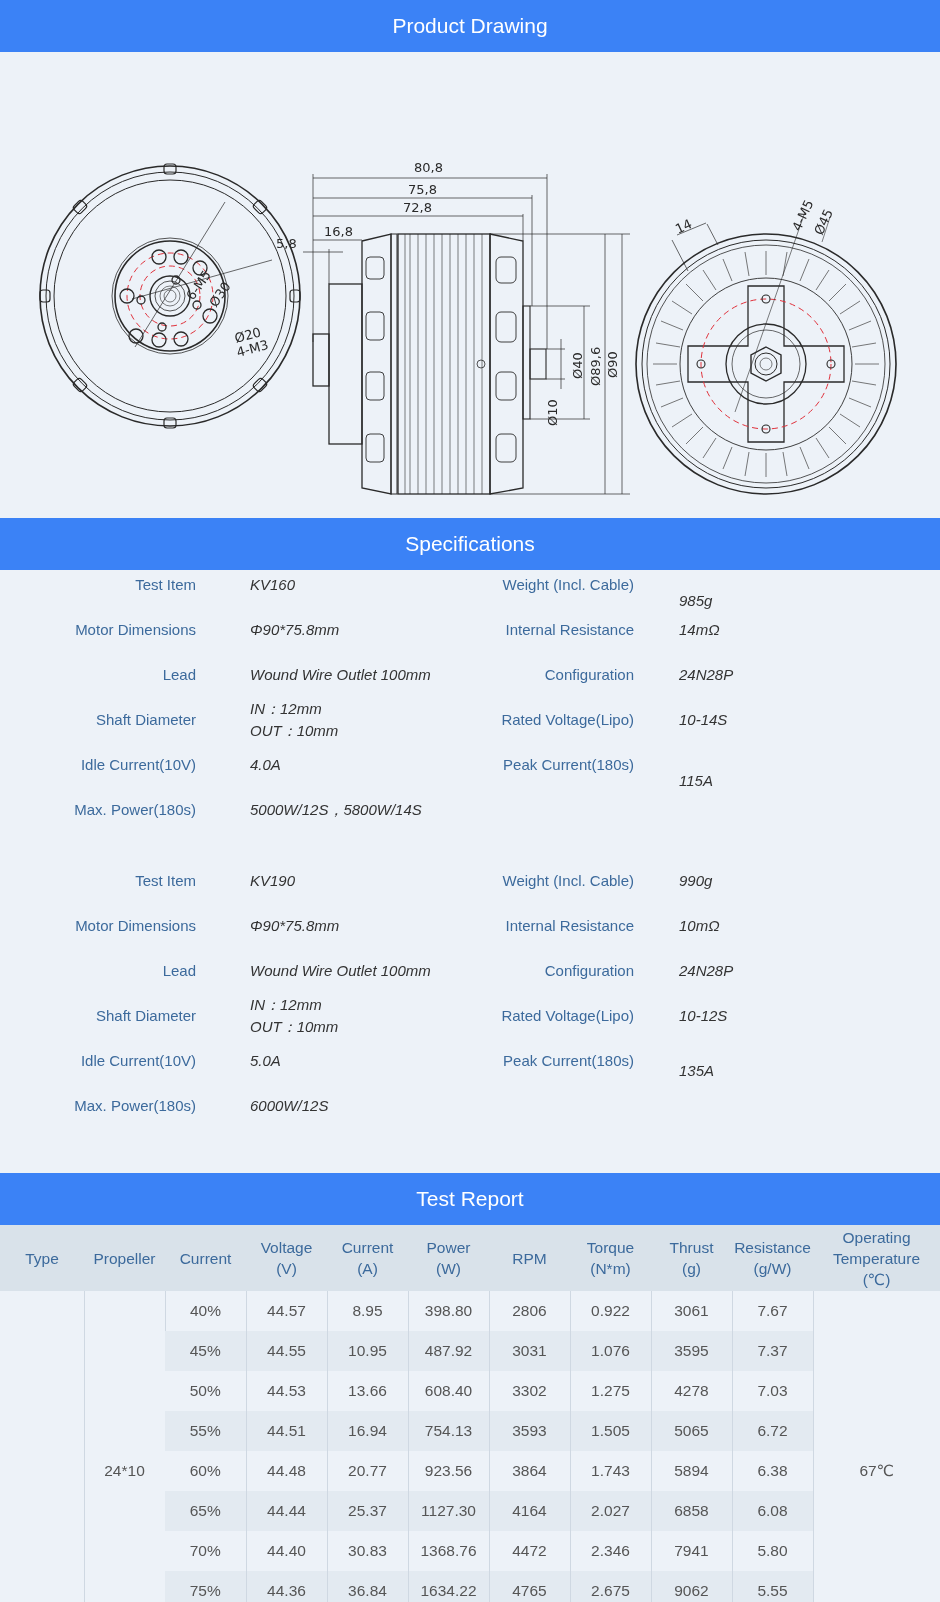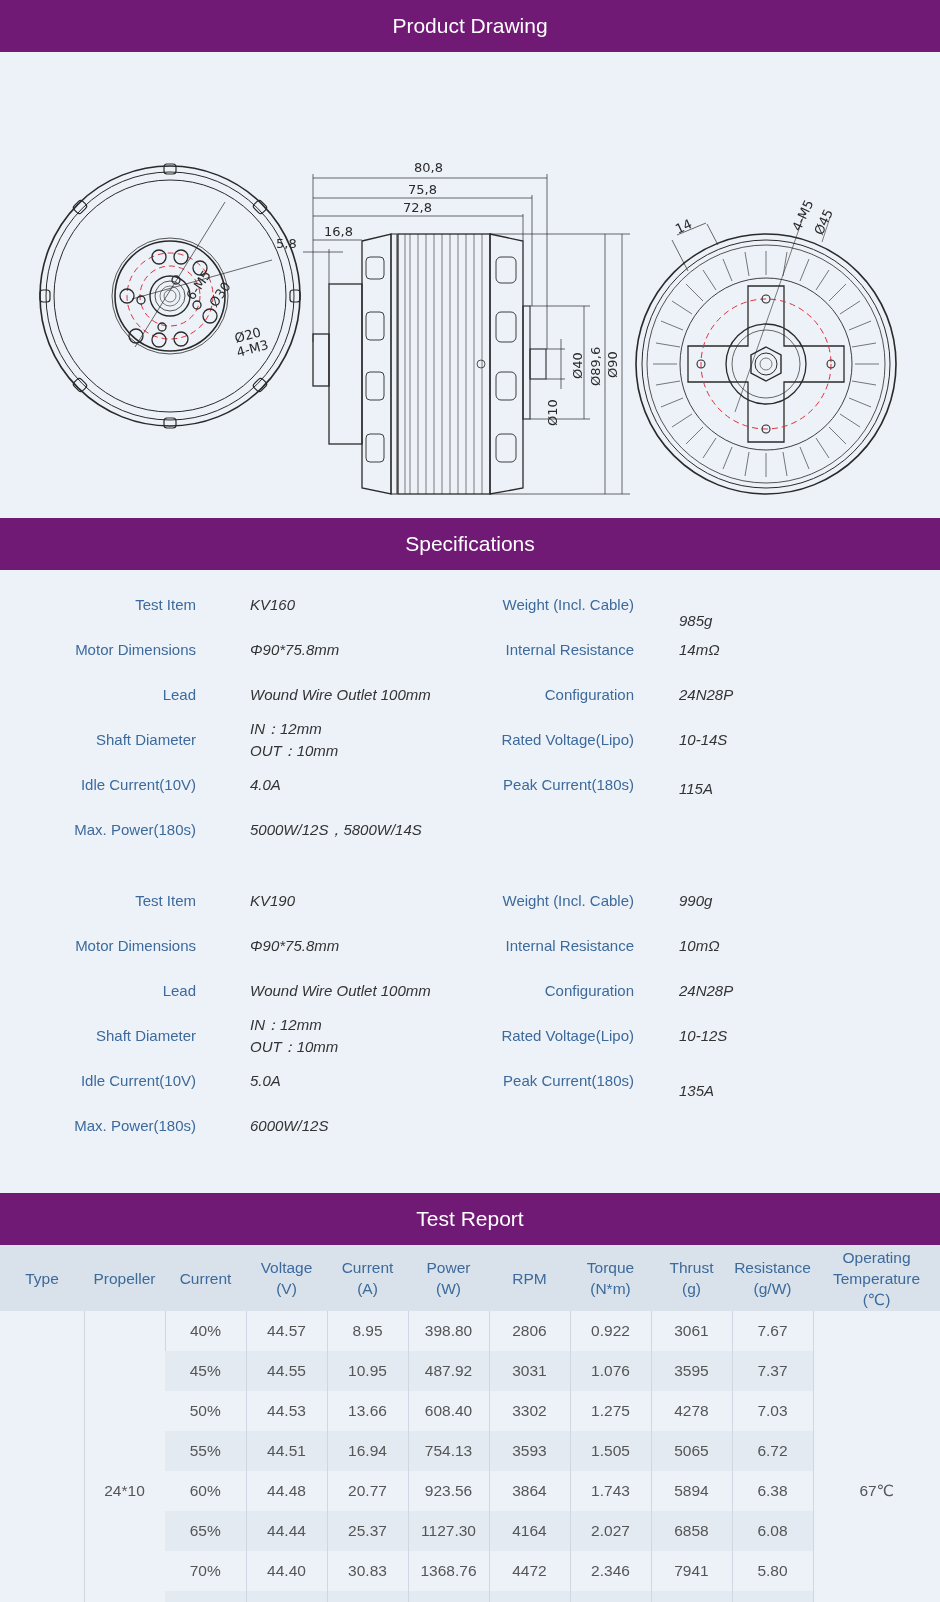--- a/index.html
+++ b/index.html
@@ -2,28 +2,28 @@
 <html><head>
 <meta charset="utf-8">
 <style>
   html, body { margin: 0; padding: 0; }
   body {
     width: 940px; height: 1602px; overflow: hidden;
     background: #edf2f8;
     font-family: "Liberation Sans", "DejaVu Sans", sans-serif;
   }
   .band {
-    background: #701a75; color: #ffffff;
+    background: #3b82f6; color: #ffffff;
     height: 52px; line-height: 52px; text-align: center;
     font-size: 21px;
   }
   .drawing { position: relative; height: 466px; }
   .drawing svg { position: absolute; left: 0; top: 0; }
 
-  .specs { padding-top: 24px; height: 599px; position: relative; border-radius: 25px; }
+  .specs { padding-top: 4px; height: 599px; position: relative; border-radius: 25px; }
   .spec-block { position: relative; height: 270px; }
   .spec-block + .spec-block { margin-top: 26px; }
   .row { position: absolute; left: 0; width: 940px; height: 40px; }
   .lbl { position: absolute; color: #3c6a9c; font-size: 15px; text-align: right; }
   .val { position: absolute; color: #333333; font-size: 15px; line-height: 22px; font-style: italic; }
   .lbl.l { right: 744px; }
   .val.l { left: 250px; }
   .lbl.r { right: 306px; }
   .val.r { left: 679px; }
 
@@ -264,21 +264,21 @@
       <div class="lbl l" style="top:2px">Shaft Diameter</div>
       <div class="val l" style="top:-11px">IN：12mm</div>
       <div class="val l" style="top:11px">OUT：10mm</div>
       <div class="lbl r" style="top:2px">Rated Voltage(Lipo)</div>
       <div class="val r" style="top:0px">10-14S</div>
     </div>
     <div class="row" style="top:180px">
       <div class="lbl l" style="top:2px">Idle Current(10V)</div>
       <div class="val l" style="top:0px">4.0A</div>
       <div class="lbl r" style="top:2px">Peak Current(180s)</div>
-      <div class="val r" style="top:4px">115A</div>
+      <div class="val r" style="top:16px">115A</div>
     </div>
     <div class="row" style="top:225px">
       <div class="lbl l" style="top:2px">Max. Power(180s)</div>
       <div class="val l" style="top:0px">5000W/12S，5800W/14S</div>
     </div>
   </div>
 
   <div class="spec-block">
     <div class="row" style="top:0px">
       <div class="lbl l" style="top:2px">Test Item</div>

